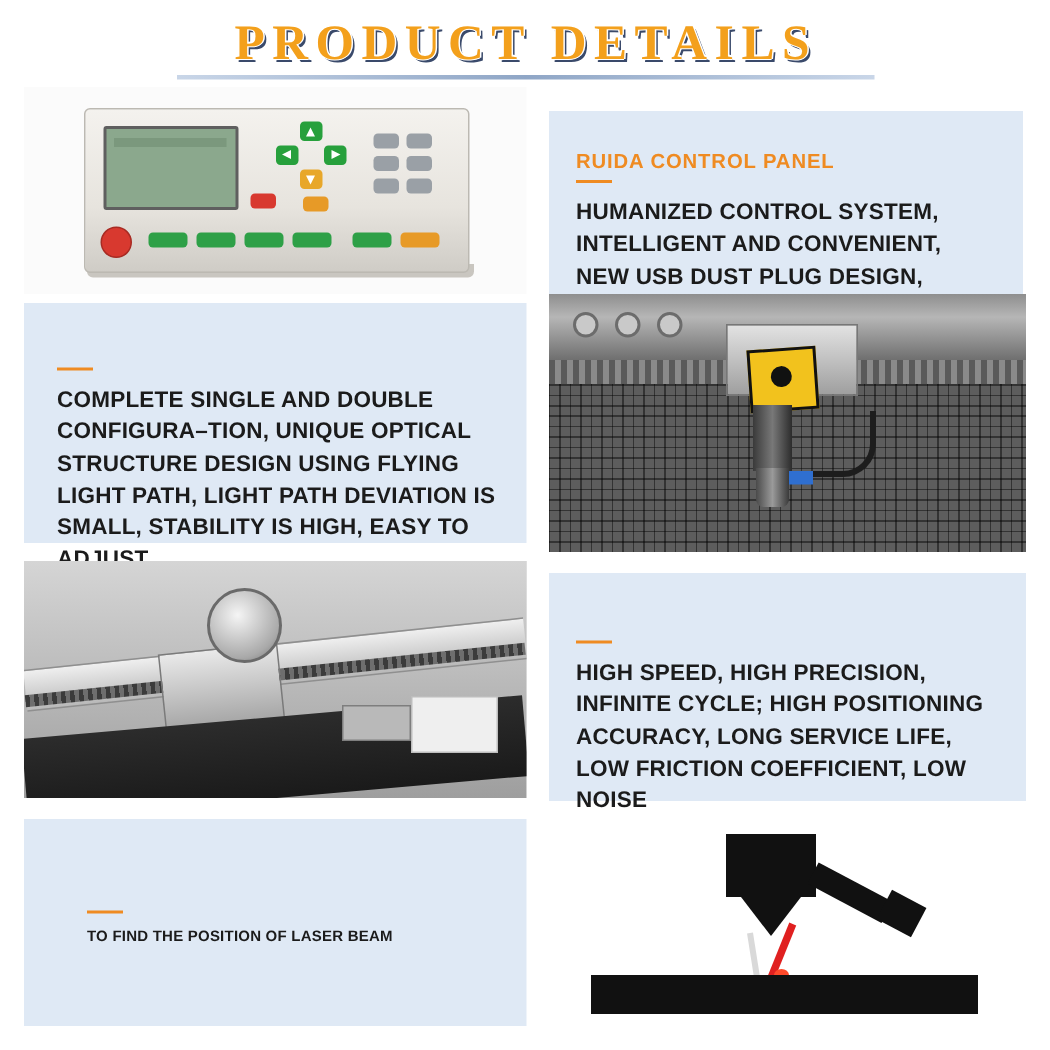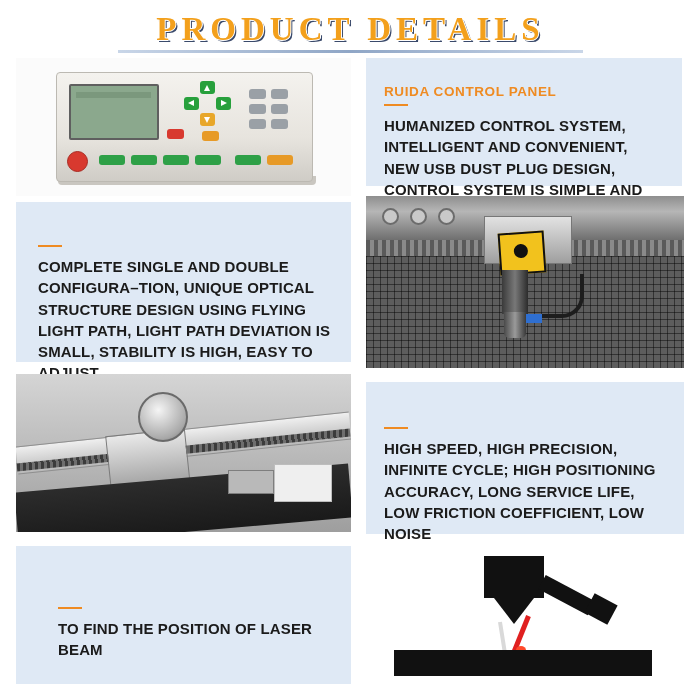--- a/index.html
+++ b/index.html
@@ -156,21 +156,21 @@
   .cp-key.wide { width: 26px; }
   .cp-round {
     position: absolute;
     width: 19px; height: 19px; border-radius: 50%;
     background: #d8392f;
     border: 1px solid #a82b23;
   }
 
   
   #panel-ruida {
-    left: 366px; top: 58px; width: 316px; height: 128px;
+    left: 366px; top: 74px; width: 316px; height: 128px;
     padding: 26px 18px 0 18px;
   }
 
   
   #panel-laserhead {
     left: 16px; top: 202px; width: 335px; height: 160px;
     padding: 38px 18px 0 22px;
   }
 
   
@@ -280,21 +280,21 @@
   #panel-guide {
     left: 366px; top: 382px; width: 318px; height: 152px;
     padding: 40px 18px 0 18px;
   }
 
   
   #panel-redlight {
     left: 16px; top: 546px; width: 335px; height: 138px;
     padding: 56px 18px 0 42px;
   }
-  #panel-redlight .panel-body { font-size: 15px; }
+  #panel-redlight .panel-body { font-size: 10px; }
 
   
   #photo-redlight {
     left: 366px; top: 546px; width: 318px; height: 138px;
     background: #ffffff;
   }
   .rp-head {
     position:absolute; left:118px; top:10px; width:60px; height:42px;
     background:#111;
   }

